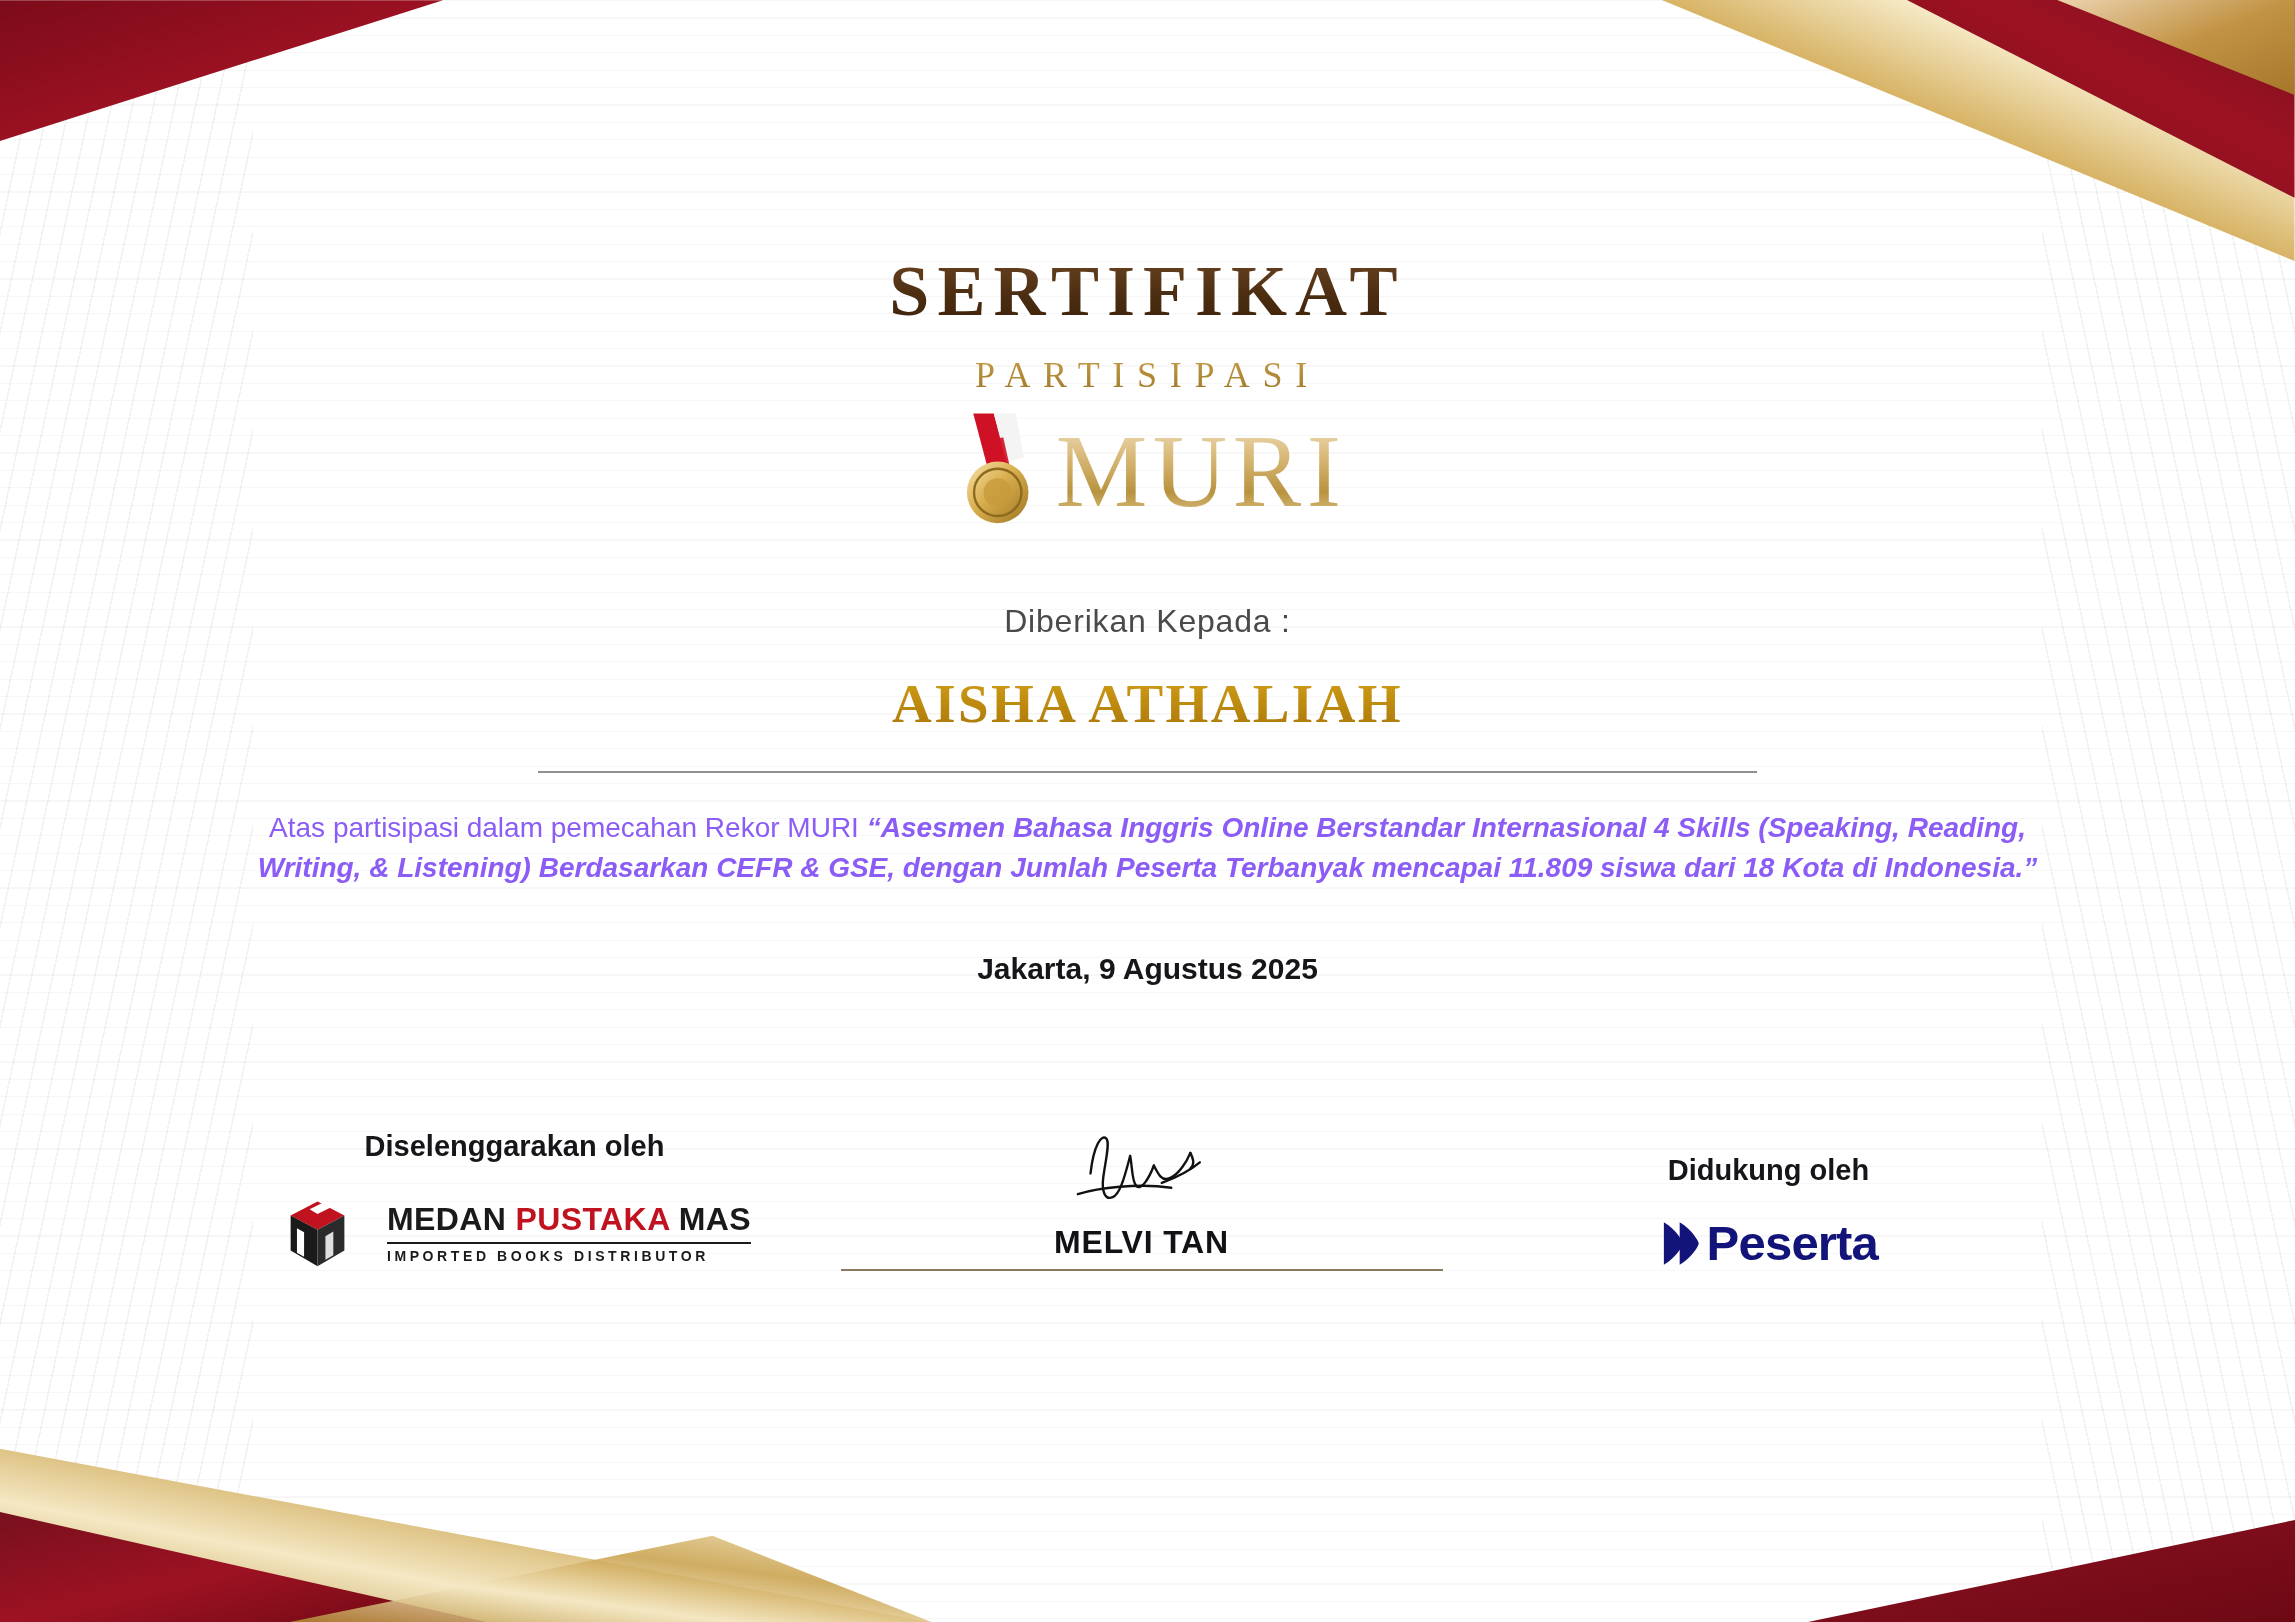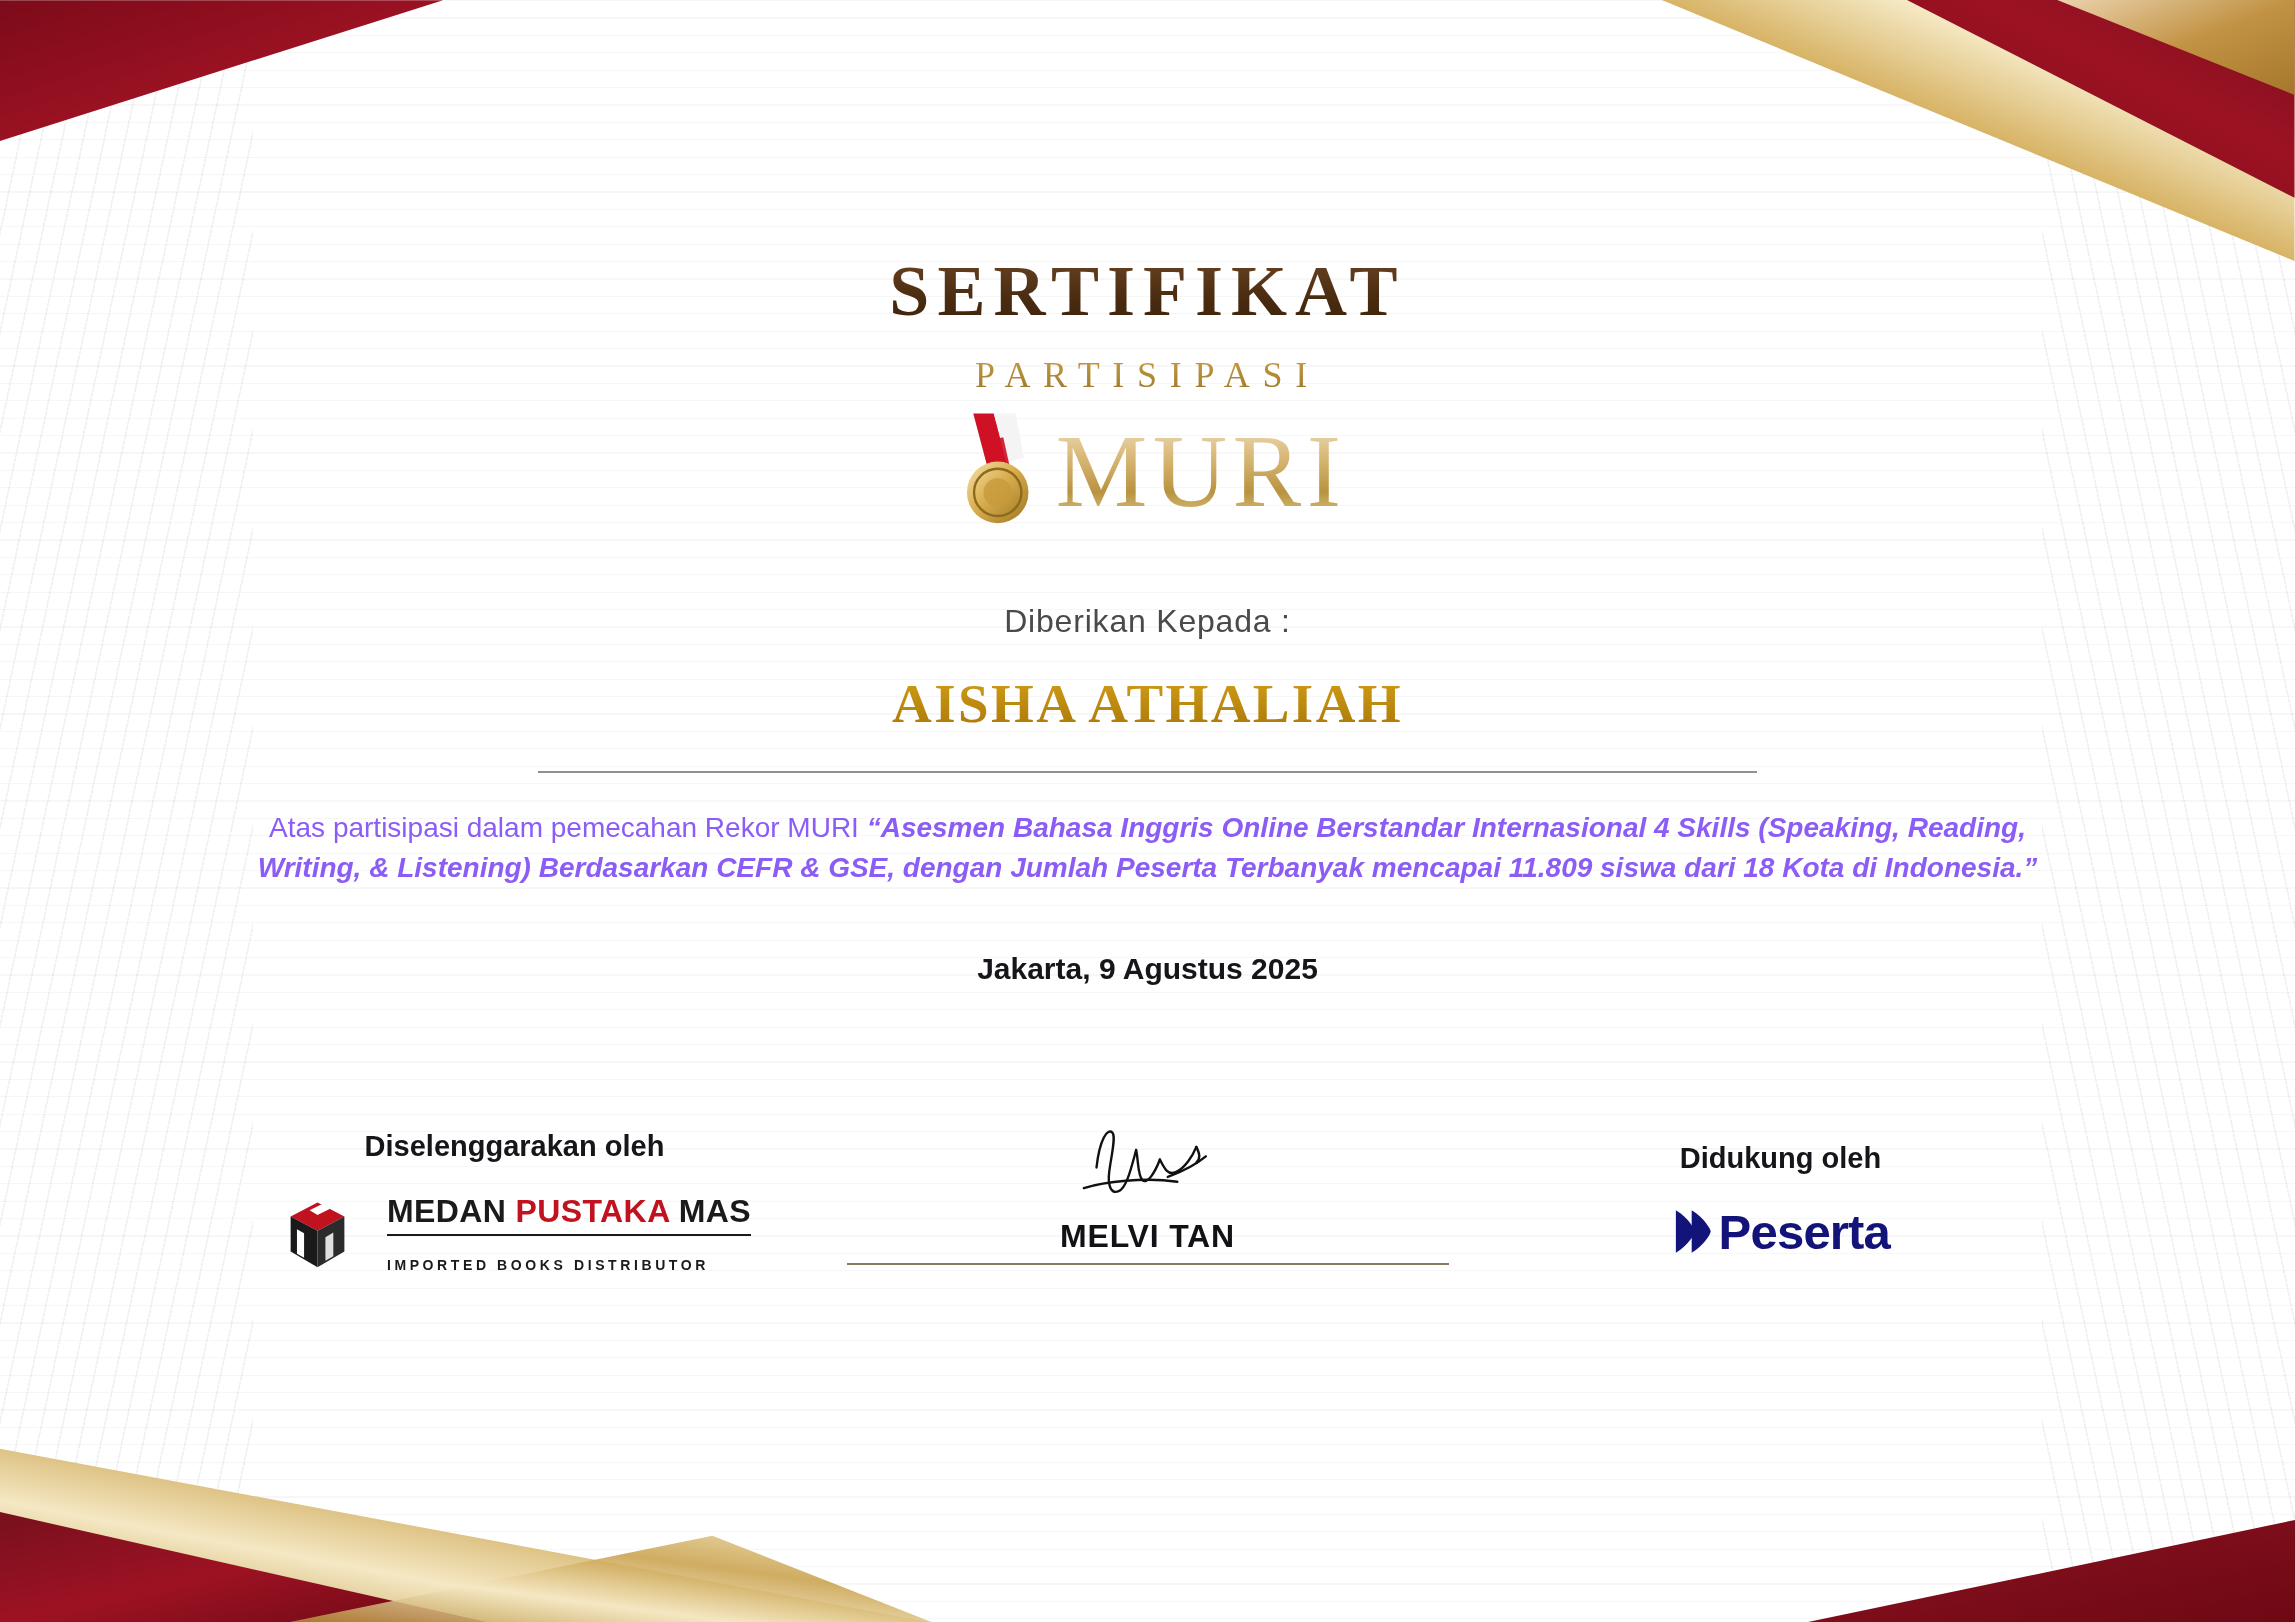--- a/index.html
+++ b/index.html
@@ -172,24 +172,24 @@
     margin-top: 65px;
     font-size: 30px;
     font-weight: bold;
     color: #16161a;
   }
 
   
   .footer {
     position: absolute;
     left: 0;
-    right: 0;
+    right: 12px;
     top: 1100px;
     display: flex;
-    align-items: center;
+    align-items: flex-end;
     justify-content: space-between;
     padding: 0 261px;
     box-sizing: border-box;
   }
   .col {
     display: flex;
     flex-direction: column;
     align-items: center;
   }
   .col-left  { width: 507px; padding-top: 30px; }
@@ -219,21 +219,21 @@
   }
   .mpm-name .dark { color: #1a1a1a; }
   .mpm-name .red  { color: #c1121f; }
   .mpm-sub {
     margin-top: 7.1px;
     font-size: 14px;
     letter-spacing: 3.6px;
     color: #1a1a1a;
     font-weight: bold;
     border-top: 2.4px solid #1a1a1a;
-    padding-top: 22px;
+    padding-top: 5px;
     white-space: nowrap;
   }
 
   
   .pearson {
     margin-top: 28.5px;
     display: flex;
     align-items: center;
     gap: 4.7px;
   }

